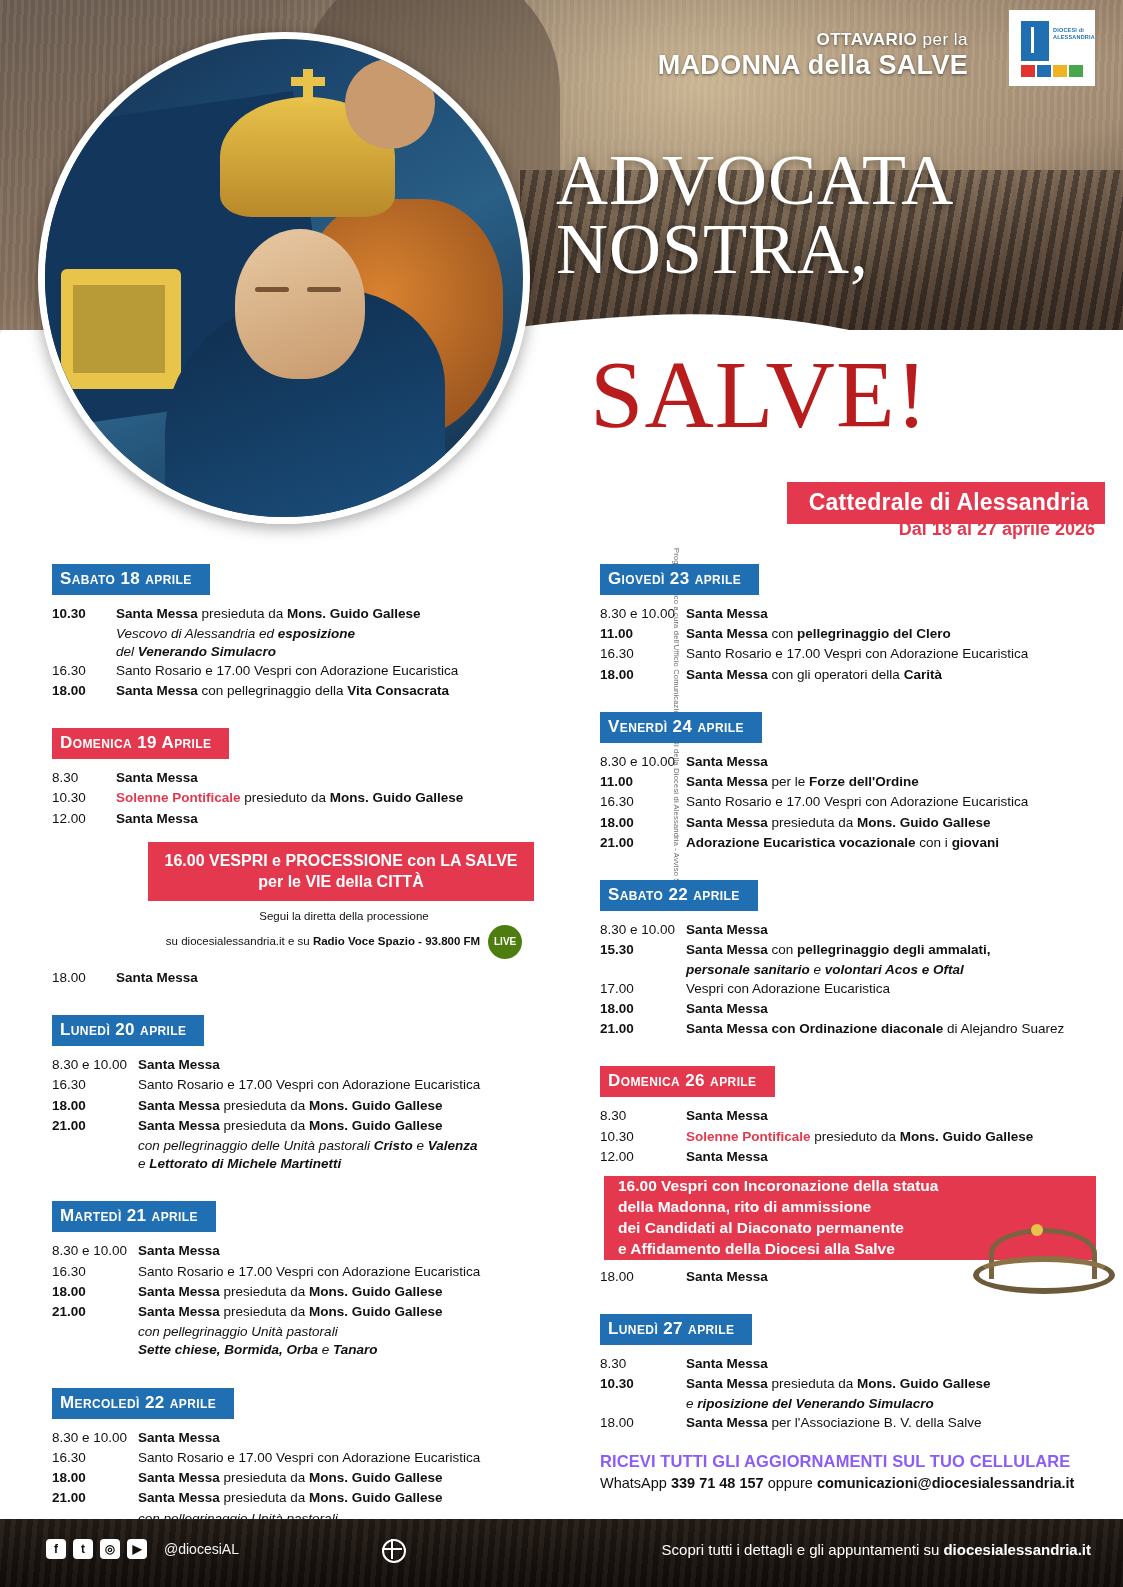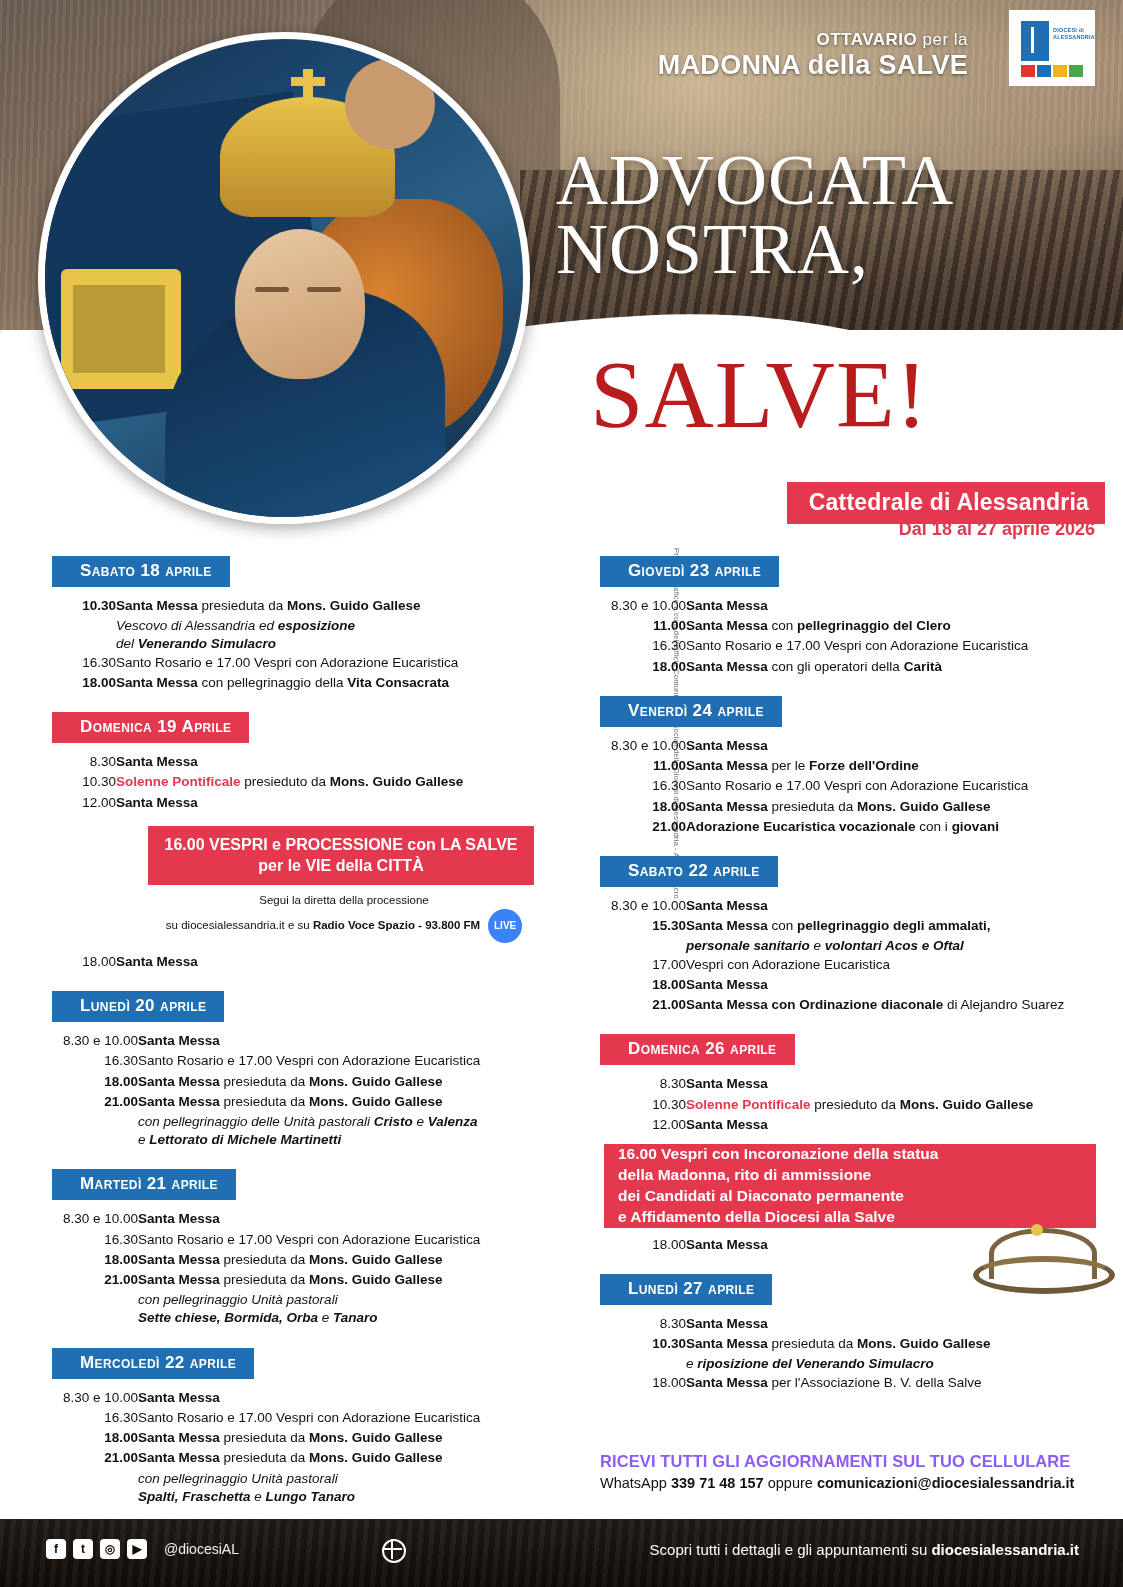--- a/index.html
+++ b/index.html
@@ -111,44 +111,44 @@
     font-size:7.5px;color:#6c6c6c;letter-spacing:.2px;white-space:nowrap;
   }
 
   
   .col{position:absolute;}
   .col-left{left:52px;top:556px;width:500px;}
   .col-right{left:600px;top:556px;width:500px;}
 
   .daybar{
     display:inline-block;color:#fff;font-weight:bold;font-size:17px;letter-spacing:.4px;
-    padding:5px 18px 6px 28px;margin:0 0 10px 0;font-variant:small-caps;
+    padding:5px 18px 6px 8px;margin:8px 0 10px 0;font-variant:small-caps;
   }
   .bar-blue{background:#1f6fb2;}
   .bar-red{background:#e4384f;}
   .ev{font-size:13.5px;line-height:1.35;margin:0 0 2px 0;display:flex;}
-  .ev .t{width:64px;flex:0 0 64px;text-align:right;}
+  .ev .t{width:64px;flex:0 0 64px;text-align:left;}
   .ev .t.b{font-weight:bold;}
   .ev .t.wide{width:86px;flex:0 0 86px;}
   .ev .d{flex:1;}
   .ev .d b{font-weight:bold;}
   .ind{margin-left:64px;font-size:13.5px;line-height:1.35;font-style:italic;}
   .ind.wide{margin-left:86px;}
   .group{margin-bottom:20px;}
   .redband{
     background:#e4384f;color:#fff;text-align:center;font-weight:bold;font-size:16px;
     padding:9px 10px;line-height:1.3;margin:14px 18px 8px 96px;
   }
   .redband.left2{margin:10px 4px 8px 4px;text-align:left;padding:0 14px;font-size:15.5px;line-height:1.35;}
   .live-line{
     text-align:center;font-size:11.5px;line-height:1.35;color:#111;margin:0 0 10px 84px;position:relative;
   }
   .live-line b{font-weight:bold;}
   .live-badge{
-    display:inline-block;background:#3b82f6;color:#fff;border-radius:50%;width:34px;height:34px;
+    display:inline-block;background:#4d7c0f;color:#fff;border-radius:50%;width:34px;height:34px;
     line-height:34px;text-align:center;font-size:10px;font-weight:bold;margin-left:8px;vertical-align:middle;
   }
   .red-strong{color:#e4384f;font-weight:bold;}
 
   
   .crown{
     position:absolute;right:20px;top:1222px;width:130px;height:70px;
   }
   .crown .band{position:absolute;left:0;top:34px;width:130px;height:26px;border-radius:50%;
     border:6px solid #6d5a3a;border-top-color:#8b7146;}
@@ -174,21 +174,21 @@
     background:repeating-linear-gradient(95deg, rgba(255,255,255,.05) 0 5px, rgba(0,0,0,.18) 5px 11px);
     opacity:.7;
   }
   .social{position:absolute;left:46px;top:20px;display:flex;align-items:center;gap:7px;color:#fff;}
   .sic{width:20px;height:20px;border-radius:4px;background:#fff;color:#120d0a;font-size:12px;
        display:flex;align-items:center;justify-content:center;font-weight:bold;}
   .handle{color:#fff;font-size:14px;margin-left:10px;opacity:.95;}
   .globe{position:absolute;left:382px;top:20px;width:20px;height:20px;border-radius:50%;border:2px solid #fff;}
   .globe:before{content:"";position:absolute;left:7px;top:-2px;width:2px;height:20px;background:#fff;}
   .globe:after{content:"";position:absolute;left:-2px;top:7px;width:20px;height:2px;background:#fff;}
-  .foot-right{position:absolute;right:44px;top:22px;color:#fff;font-size:15px;}
+  .foot-right{position:absolute;right:32px;top:22px;color:#fff;font-size:15px;}
   .foot-right b{font-weight:bold;}
 </style>
 </head>
 <body>
 
 <div class="hero">
   <div class="hero-arch"></div>
   <div class="hero-crowd"></div>
 </div>
 <div class="sweep"></div>

